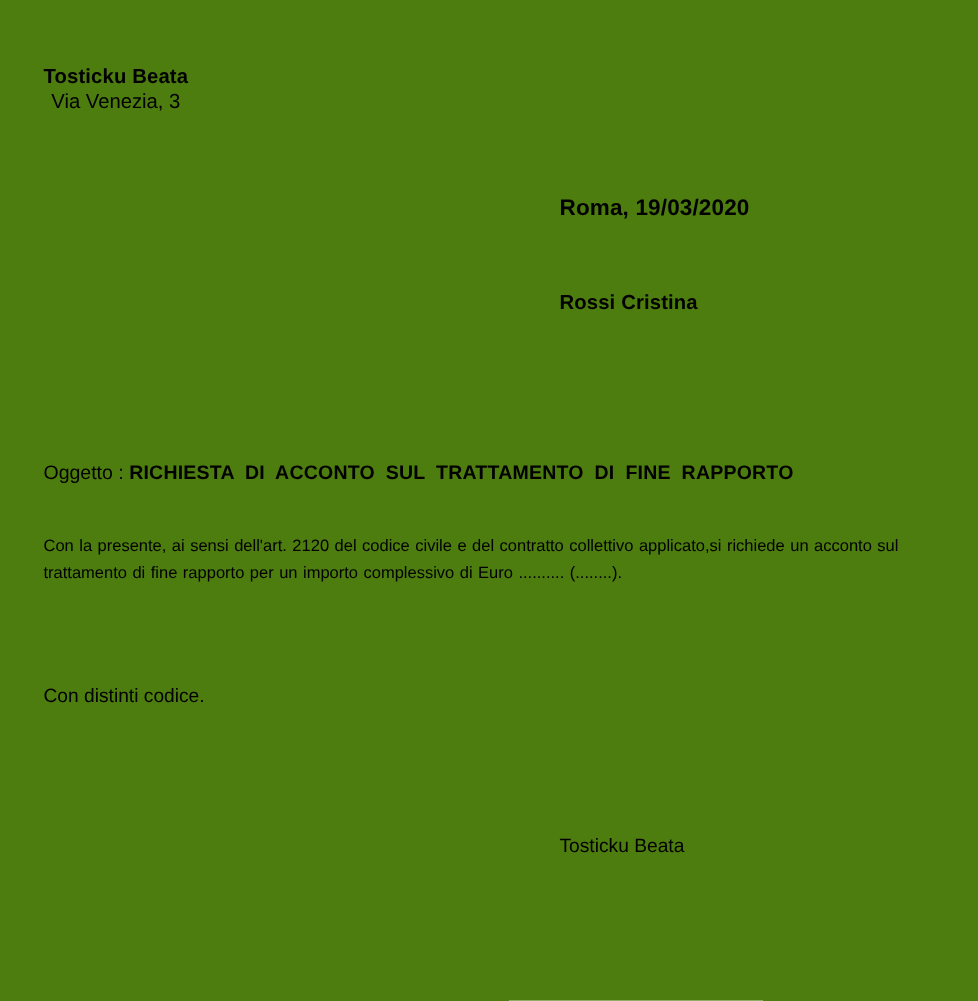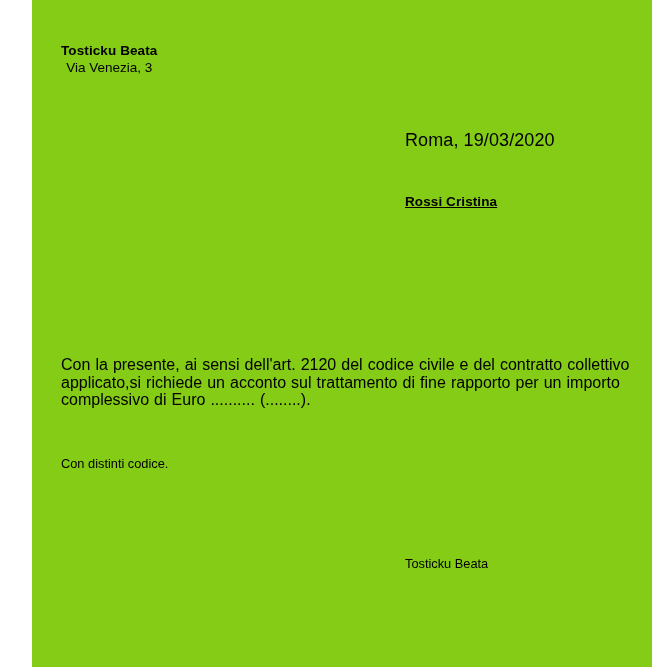--- a/index.html
+++ b/index.html
@@ -12,22 +12,21 @@
     height: 667px;
     position: relative;
     font-family: "Liberation Sans", sans-serif;
     color: #000000;
     overflow: hidden;
   }
 
   .page {
     position: absolute;
     inset: 0;
-    background: #84cc16;
-    margin-left: 32px;
+    background: #4d7c0f;
   }
 
   
   .sender {
     position: absolute;
     left: 29px;
     top: 43px;
     line-height: 16.5px;
   }
   .sender-name {
@@ -39,37 +38,36 @@
     font-size: 13.5px;
     font-weight: normal;
     text-align: center;
   }
 
   
   .date-line {
     position: absolute;
     left: 373px;
     top: 130px;
-    font-size: 18px;
-    font-weight: normal;
+    font-size: 15px;
+    font-weight: bold;
     letter-spacing: 0.1px;
   }
 
   
   .recipient {
     position: absolute;
     left: 373px;
     top: 194px;
     line-height: 16.5px;
   }
   .recipient-name {
     font-size: 13.5px;
     font-weight: bold;
     letter-spacing: 0.1px;
-    text-decoration: underline;
   }
   .recipient-line {
     font-size: 13.5px;
     font-weight: normal;
   }
 
   
   .subject {
     position: absolute;
     left: 29px;
@@ -85,21 +83,21 @@
     word-spacing: 3.5px;
     letter-spacing: 0.15px;
   }
 
   
   .body-text {
     position: absolute;
     left: 29px;
     top: 356px;
     width: 594px;
-    font-size: 16px;
+    font-size: 11px;
     line-height: 17.5px;
     font-weight: normal;
     word-spacing: 0.6px;
   }
 
   
   .closing {
     position: absolute;
     left: 29px;
     top: 456px;
@@ -125,20 +123,24 @@
     <div class="sender-name">Tosticku Beata</div>
     <div class="sender-line">Via Venezia, 3</div>
   </div>
 
   <div class="date-line">Roma, 19/03/2020</div>
 
   <div class="recipient">
     <div class="recipient-name">Rossi Cristina</div>
   </div>
 
+  <div class="subject">
+    <span class="subject-label">Oggetto :</span>
+    <span class="subject-value">RICHIESTA DI ACCONTO SUL TRATTAMENTO DI FINE RAPPORTO</span>
+  </div>
 
   <div class="body-text">Con la presente, ai sensi dell'art. 2120 del codice civile e del contratto collettivo applicato,si richiede un acconto sul trattamento di fine rapporto per un importo complessivo di Euro .......... (........).</div>
 
   <div class="closing">Con distinti codice.</div>
 
   <div class="signature">Tosticku Beata</div>
 
 </div>
 
 </body></html>

